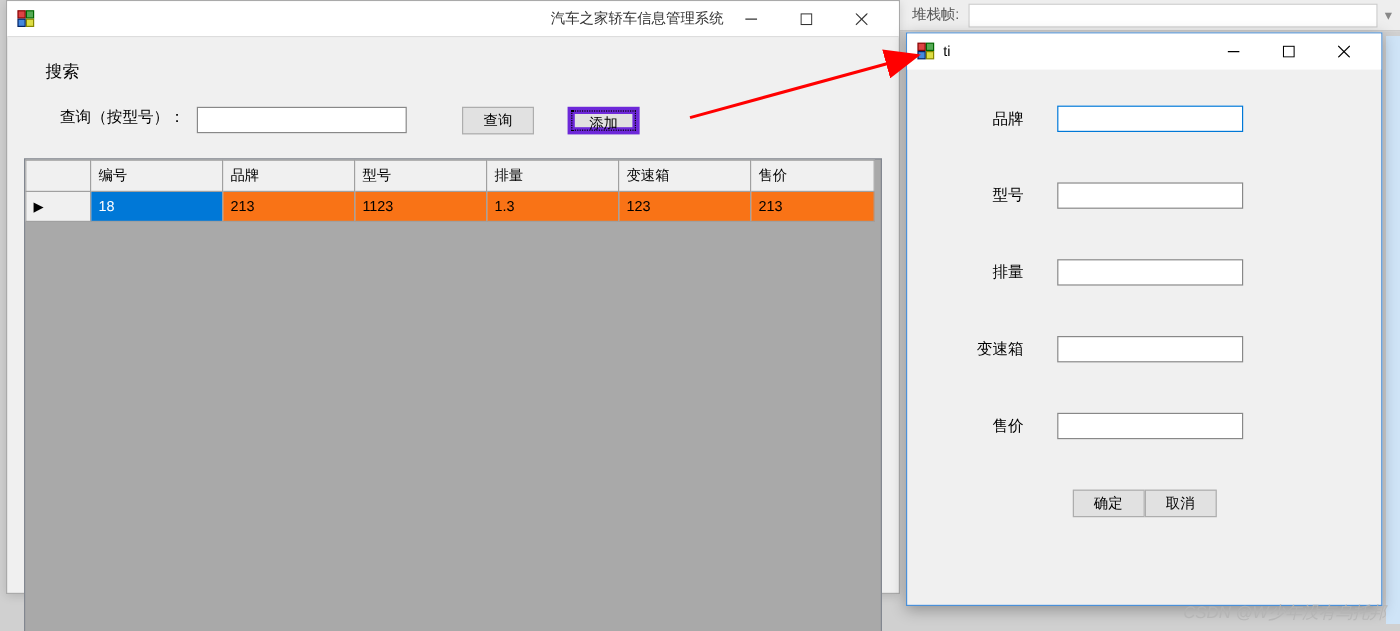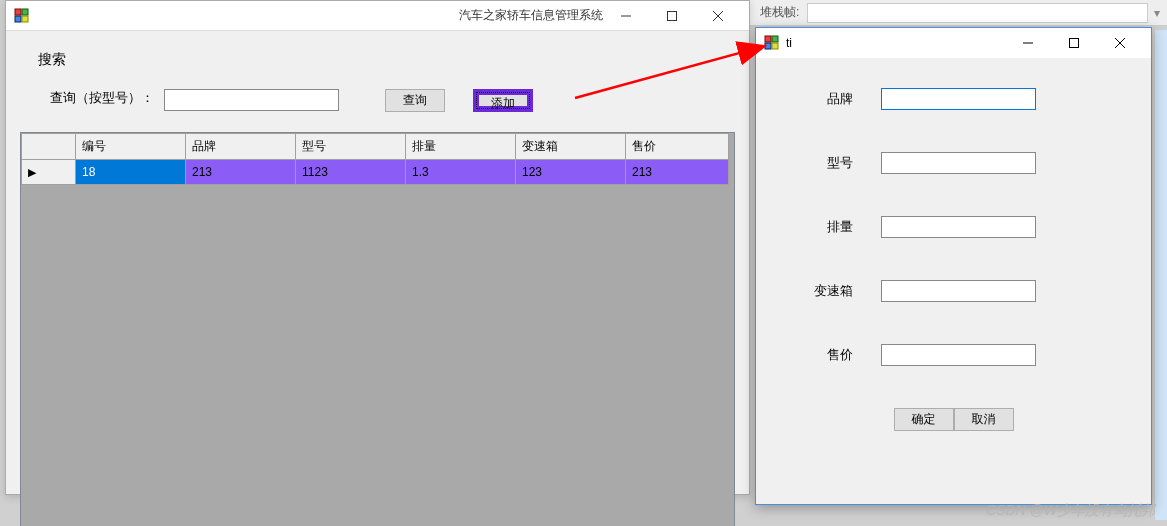--- a/index.html
+++ b/index.html
@@ -98,21 +98,21 @@
     table.grid {
       border-collapse: collapse;
       background: #fff;
       font-size: 12px;
     }
     table.grid th, table.grid td {
       border: 1px solid #a0a0a0;
       text-align: left;
       padding: 4px 6px;
       height: 25px;
-      background: #8b5cf6;
+      background: #f97316;
     }
     table.grid th {
       background: #f0f0f0;
       font-weight: normal;
     }
     .row-header { width: 54px; background: #f0f0f0 !important; text-align: center; }
     .col-id { width: 110px; }
     .col-brand { width: 110px; }
     .col-model { width: 110px; }
     .col-disp { width: 110px; }

